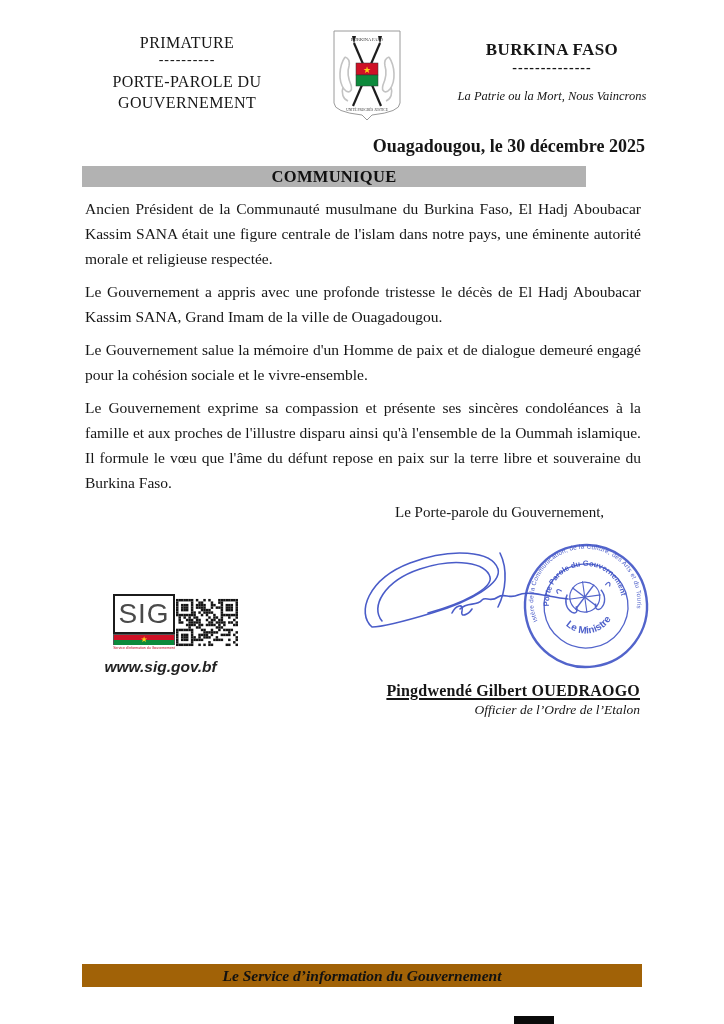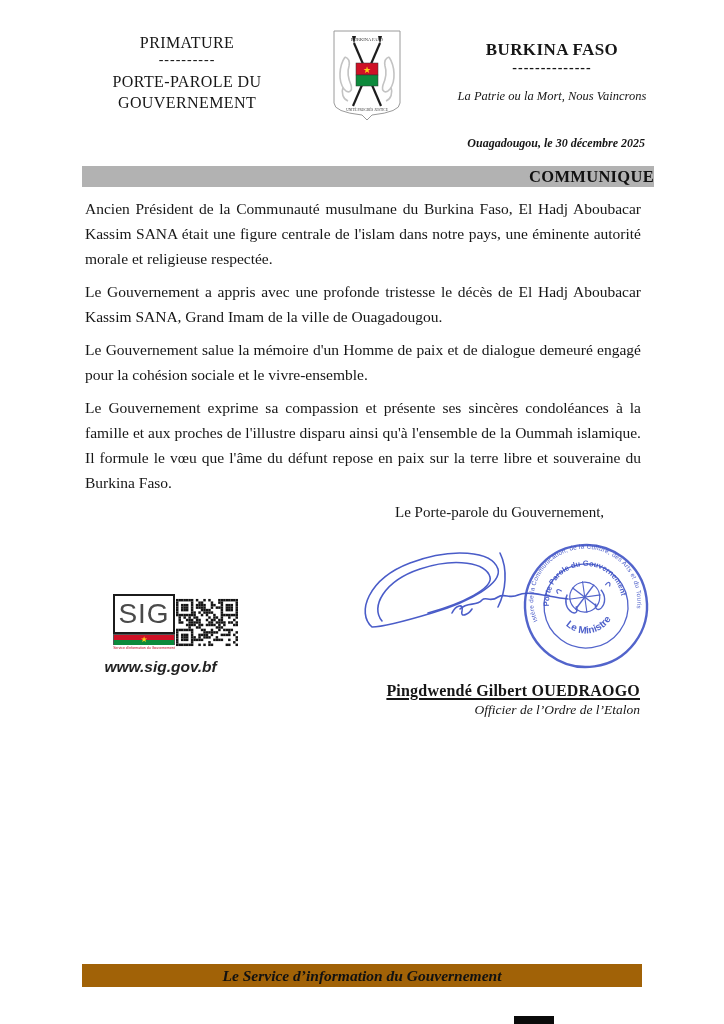--- a/index.html
+++ b/index.html
@@ -20,27 +20,27 @@
   .emblem { position:absolute; left:331px; top:29px; width:72px; height:93px; }
   .hdr-right {
     position:absolute; left:452px; top:40px; width:200px; text-align:center;
   }
   .hdr-right .country { font-weight:bold; font-size:17px; letter-spacing:.4px; }
   .hdr-right .dashes { font-weight:bold; font-size:14px; letter-spacing:1px; line-height:10px; margin-top:3px; }
   .hdr-right .motto { font-style:italic; font-size:12.5px; margin-top:16px; }
 
   .dateline {
     position:absolute; right:79px; top:136px;
-    font-weight:bold; font-style:italic; font-size:12px;margin-left:22px;
+    font-weight:bold; font-size:18px;margin-left:22px;
   }
 
   
   .title-bar {
-    position:absolute; left:82px; top:166px; width:572px; height:21px;
-    background:#b2b2b2; display:flex; align-items:center; justify-content:flex-end;
+    position:absolute; left:82px; top:166px; width:504px; height:21px;
+    background:#b2b2b2; display:flex; align-items:center; justify-content:center;
   }
   .title-bar span { font-weight:bold; font-size:16.5px; letter-spacing:.3px; color:#111; }
 
   
   .body-text {
     position:absolute; left:85px; top:196px; width:556px;
     font-size:15.5px; line-height:25px; text-align:justify;
   }
   .body-text p { margin-bottom:8px; }
 

